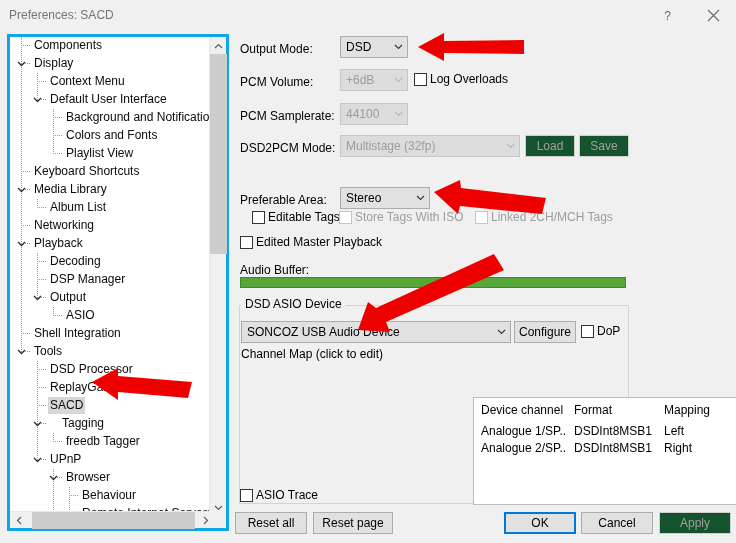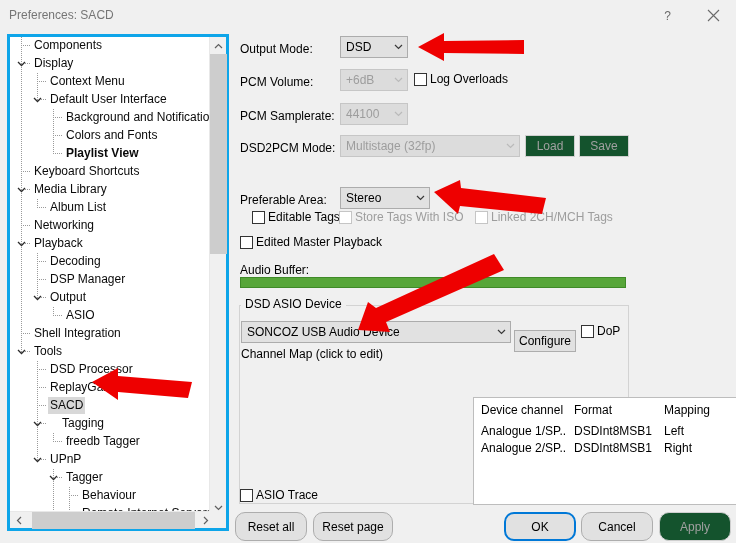--- a/index.html
+++ b/index.html
@@ -149,21 +149,21 @@
     position: absolute;
     height: 22px;
     background: #e1e1e1;
     border: 1px solid #adadad;
     font-size: 12px;
     color: #000;
     display: flex; align-items: center; justify-content: center;
     white-space: nowrap;
   }
   .btn.disabled { background: #14532d; border-color: #cfcfcf; color: #a0a0a0; }
-  .btn.bigbtn { height: 29px; border-radius: 10px; }
+  .btn.bigbtn { height: 22px; }
   .btn.default { border: 2px solid #0078d7; background: #e1e1e1; }
 
   
   .cbx {
     position: absolute;
     display: flex; align-items: center;
     font-size: 12px; color: #000;
     white-space: nowrap;
   }
   .cbx .box {
@@ -274,21 +274,21 @@
           <div class="vline" style="left: 43px; top: 0px; height: 18px;"></div>
           <div class="dashdot" style="left: 43px; width: 9px;"></div>
           <span class="tlabel" style="left: 54px;">Background and Notifications</span>
         </div>
         <div class="tnode" style="top: 0px;">
           <div class="vline" style="left: 11px; top: 0px; height: 18px;"></div>
           <div class="vline" style="left: 43px; top: 0px; height: 18px;"></div>
           <div class="dashdot" style="left: 43px; width: 9px;"></div>
           <span class="tlabel" style="left: 54px;">Colors and Fonts</span>
         </div>
-        <div class="tnode" style="top: 0px; font-weight: bold;">
+        <div class="tnode" style="top: 0px;">
           <div class="vline" style="left: 11px; top: 0px; height: 18px;"></div>
           <div class="vline" style="left: 43px; top: 0px; height: 9px;"></div>
           <div class="dashdot" style="left: 43px; width: 9px;"></div>
           <span class="tlabel" style="left: 54px;">Playlist View</span>
         </div>
         <div class="tnode" style="top: 0px;">
           <div class="vline" style="left: 11px; top: 0px; height: 18px;"></div>
           <div class="dashdot" style="left: 11px; width: 9px;"></div>
           <span class="tlabel" style="left: 22px;">Keyboard Shortcuts</span>
         </div>
@@ -409,21 +409,21 @@
           <span class="tlabel" style="left: 38px;">UPnP</span>
         </div>
         <div class="tnode" style="top: 0px;">
           <div class="vline" style="left: 43px; top: 0px; height: 18px;"></div>
           <div class="chev" style="left: 36px;">
             <svg width="9" height="6" viewBox="0 0 9 6">
               <path d="M1 1 L4.5 4.5 L8 1" stroke="#2b2b2b" stroke-width="1.3" fill="none"></path>
             </svg>
           </div>
           <div class="dashdot" style="left: 47px; width: 5px;"></div>
-          <span class="tlabel" style="left: 54px;">Tagger</span>
+          <span class="tlabel" style="left: 54px;">Browser</span>
         </div>
         <div class="tnode" style="top: 0px;">
           <div class="vline" style="left: 43px; top: 0px; height: 18px;"></div>
           <div class="vline" style="left: 59px; top: 0px; height: 18px;"></div>
           <div class="dashdot" style="left: 59px; width: 9px;"></div>
           <span class="tlabel" style="left: 70px;">Behaviour</span>
         </div>
         <div class="tnode" style="top: 0px;">
           <div class="vline" style="left: 43px; top: 0px; height: 18px;"></div>
           <div class="vline" style="left: 59px; top: 0px; height: 9px;"></div>
@@ -581,21 +581,21 @@
 <div id="asio-group-title">DSD ASIO Device</div>
 
 <div class="combo" style="position:absolute; left:241px; top:321px; width:270px;">
   <span class="ctext">SONCOZ USB Audio Device</span>
   <span class="carrow">
     <svg width="9" height="6" viewBox="0 0 9 6">
         <path d="M1 1 L4.5 4.5 L8 1" stroke="#3a3a3a" stroke-width="1.2" fill="none"></path>
       </svg>
   </span>
 </div>
-<div class="btn" style="position:absolute; left:514px; top:321px; width:62px;margin-top:9px;">Configure</div>
+<div class="btn" style="position:absolute; left:514px; top:321px; width:62px;">Configure</div>
 <div class="cbx" style="position:absolute; left:581px; top:324px;">
   <span class="box"></span>
   <span>DoP</span>
 </div>
 <div class="flabel" style="position:absolute; left:241px; top:347px;">Channel Map (click to edit)</div>
 
 <svg class="arrow" style="left:412px; top:26px;" width="118" height="44" viewBox="0 0 118 44">
   <g fill="#ee0000">
     <path d="M6 21 L32 7 L32 15 L112 14 L112 28 L32 27 L32 35 Z"></path>
   </g>

